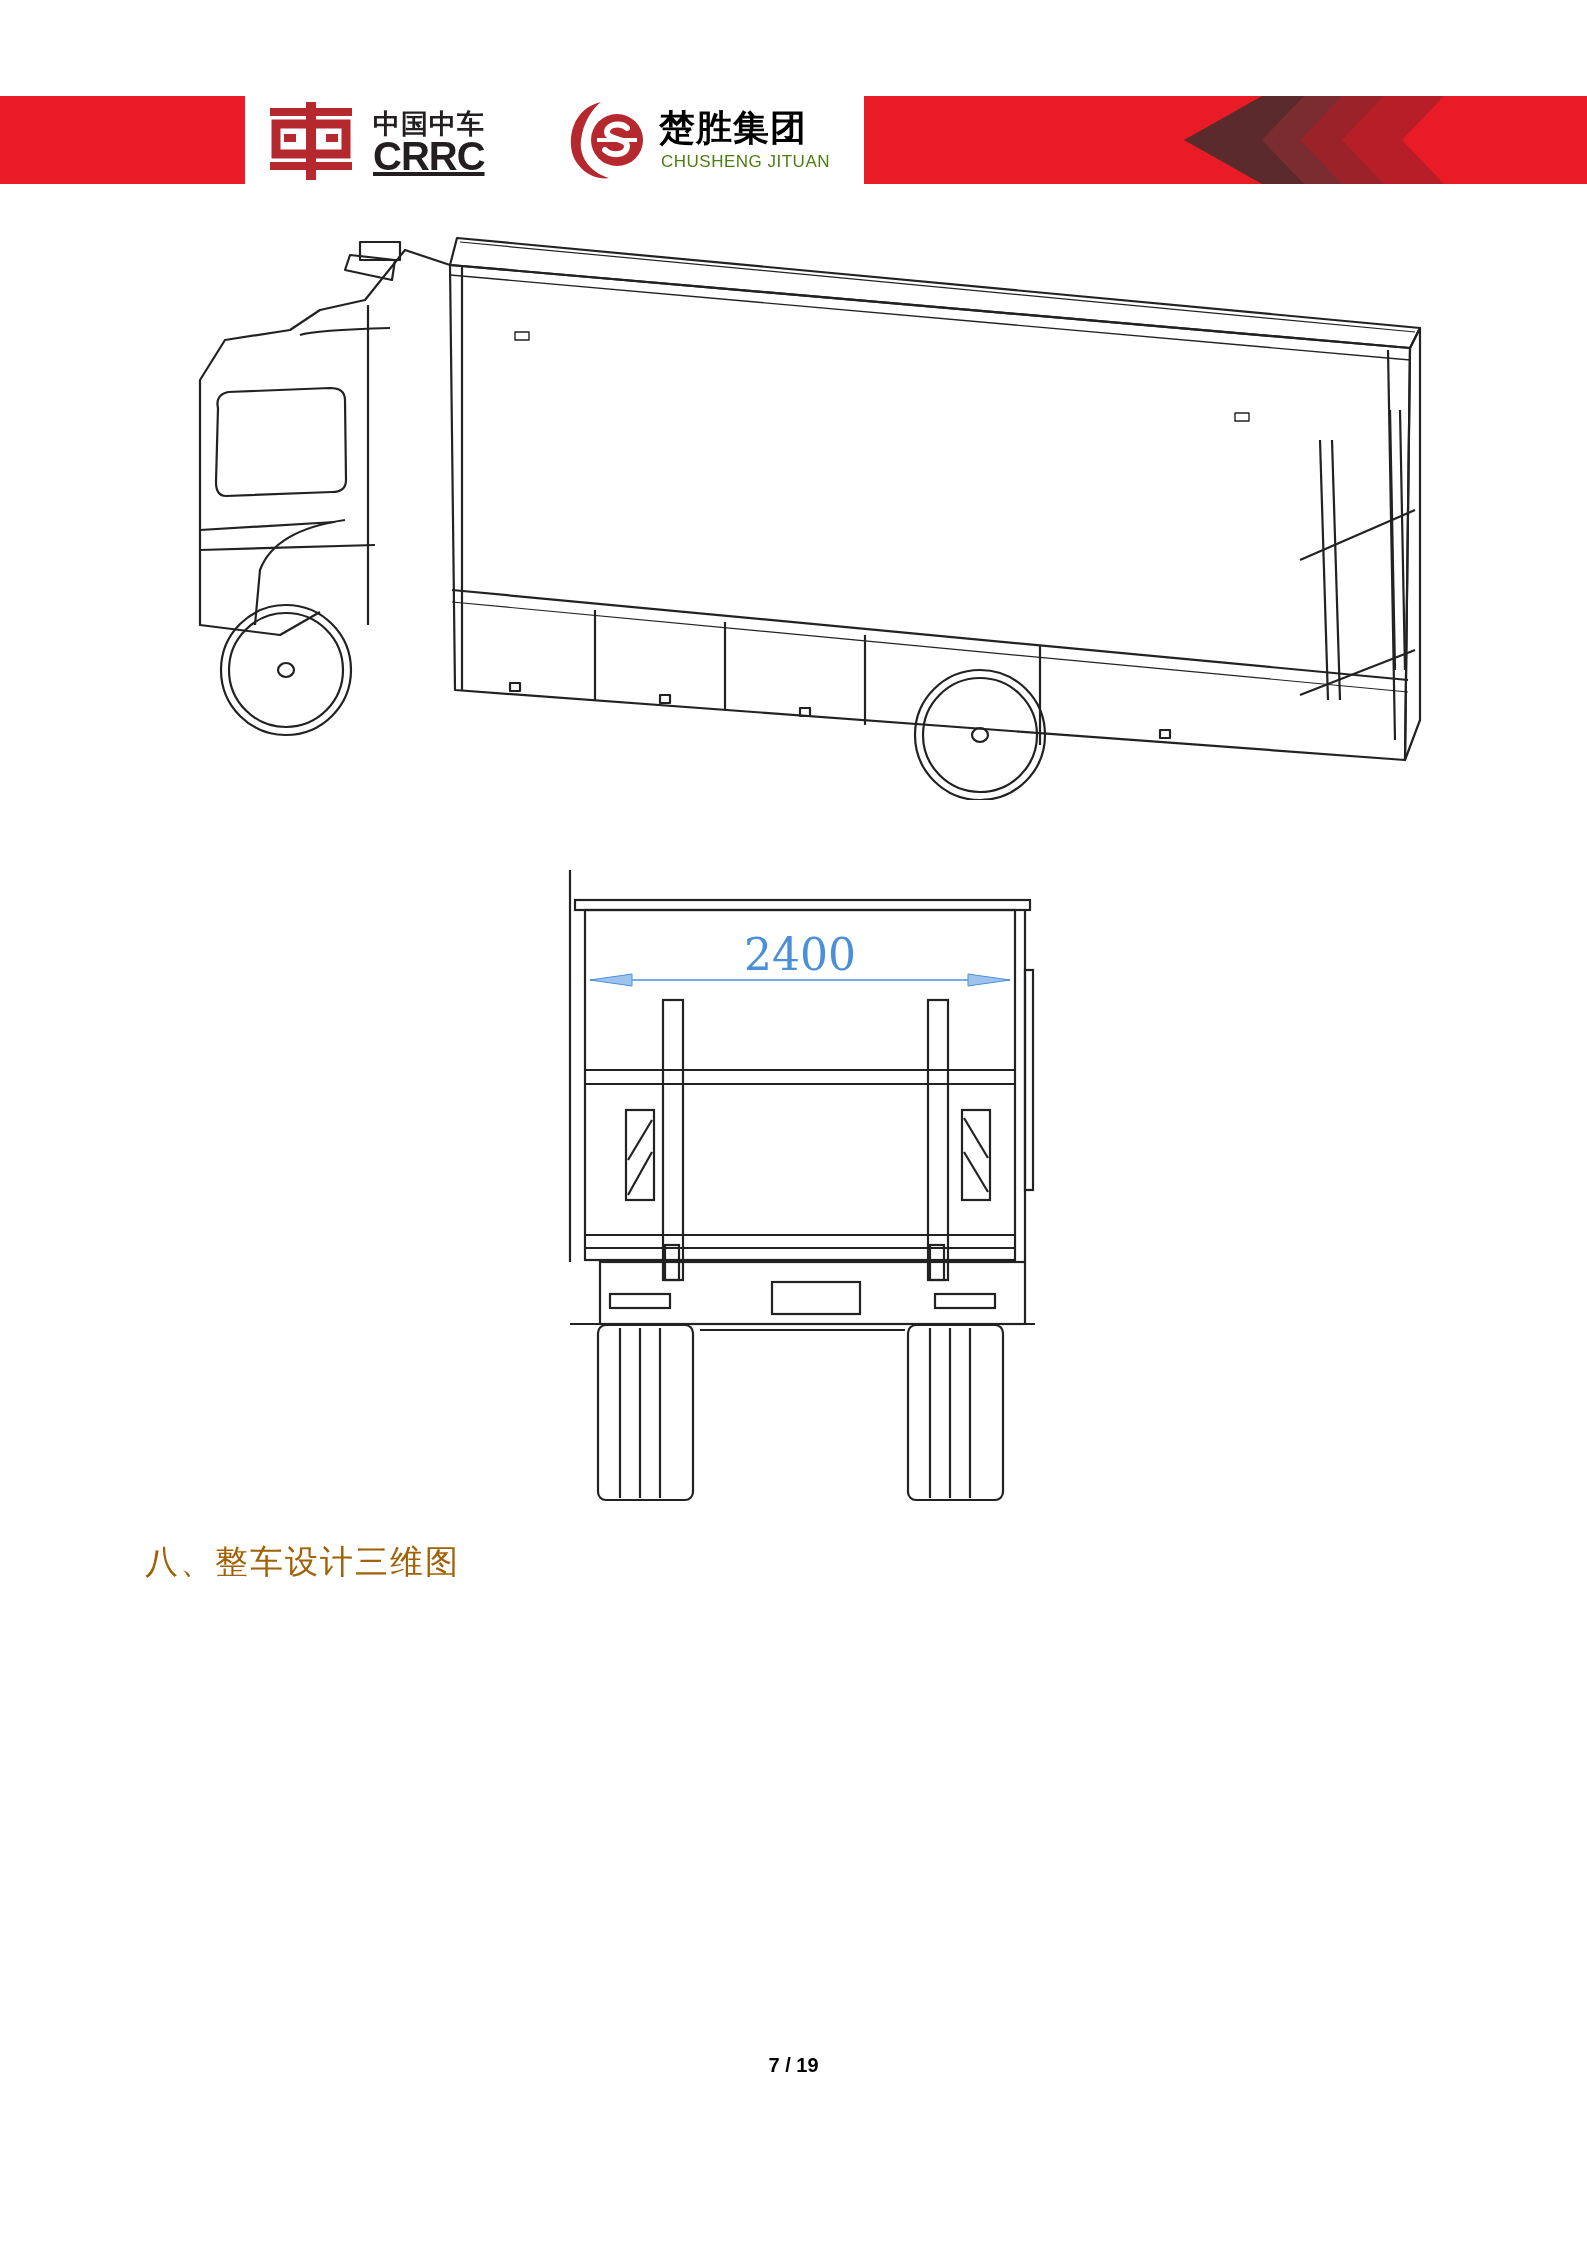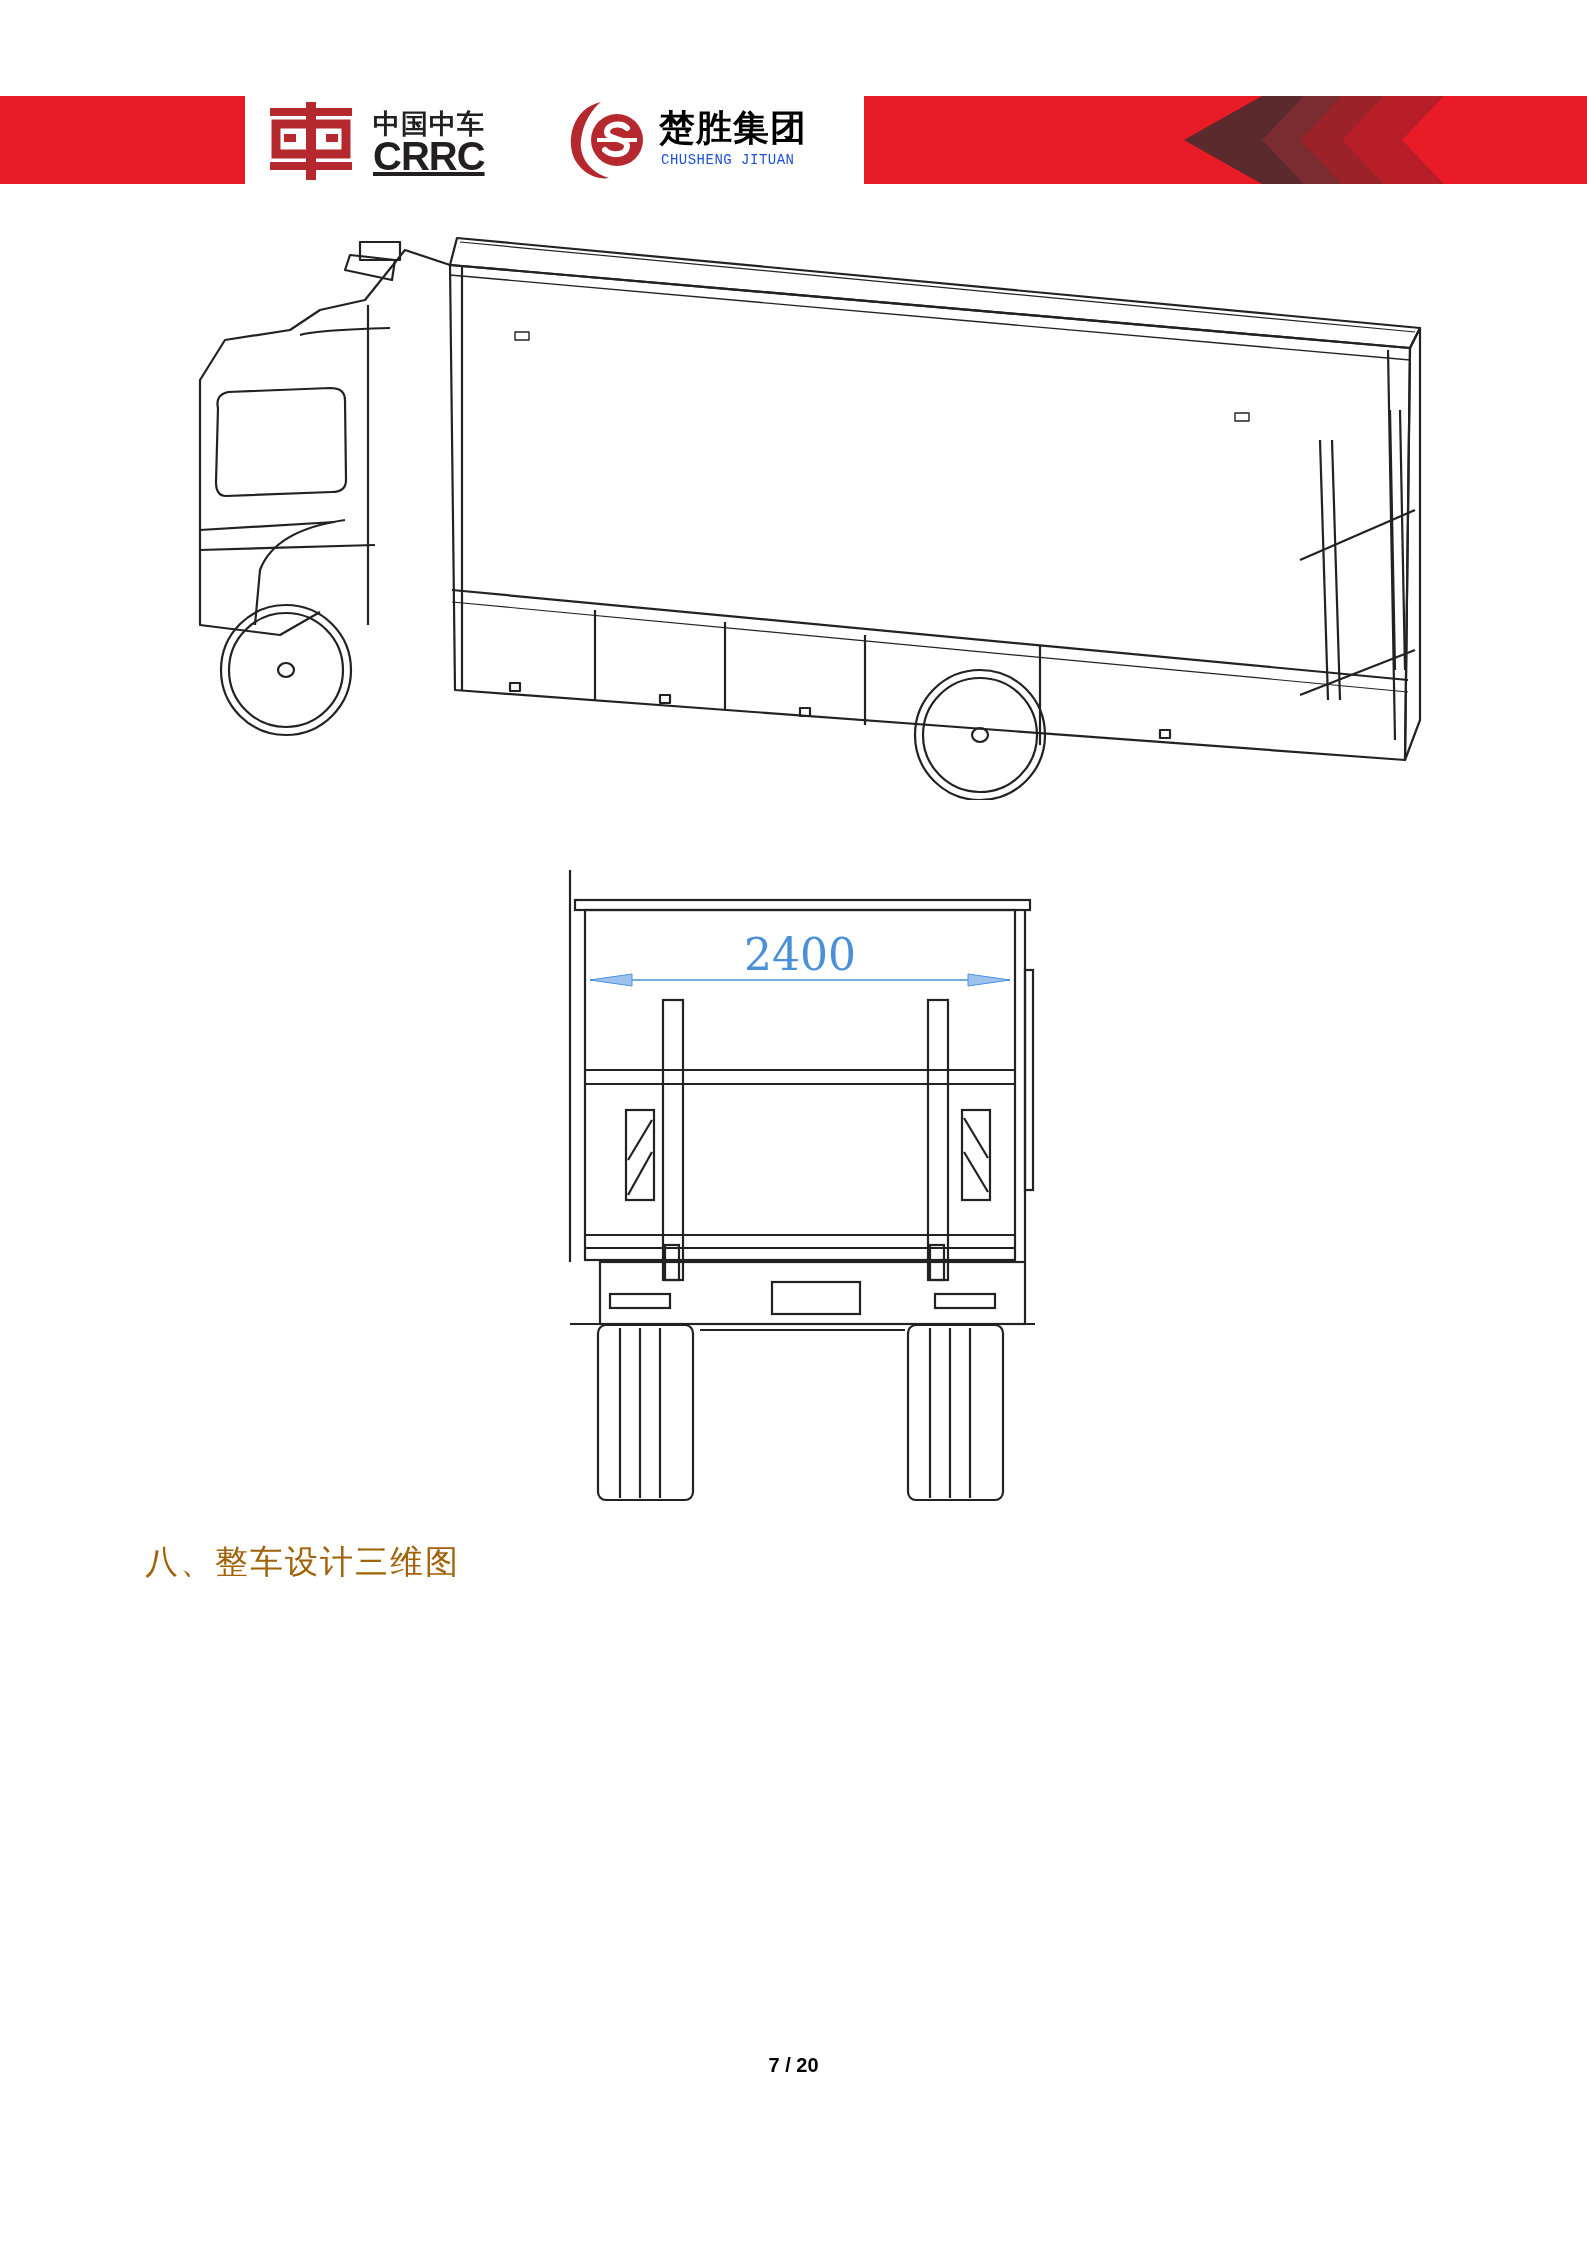--- a/index.html
+++ b/index.html
@@ -5,21 +5,21 @@
   html, body { margin: 0; padding: 0; background: #ffffff; }
   body { width: 1587px; height: 2245px; position: relative; overflow: hidden;
          font-family: "Liberation Serif", "DejaVu Serif", serif; }
   .header-band { position: absolute; left: 0; top: 96px; width: 1347px; height: 88px; }
   .red-left { position: absolute; left: 0; top: 0; width: 245px; height: 88px; background: #e91b26; }
   .red-right { position: absolute; left: 864px; top: 0; width: 723px; height: 88px; background: #e91b26; overflow: hidden; }
   .logo-area { position: absolute; left: 245px; top: 0; width: 619px; height: 88px; background: #fff; }
   .crrc-cn { position: absolute; left: 128px; top: 10px; font-family: "DejaVu Sans", sans-serif; font-size: 27px; font-weight: bold; color: #231f20; letter-spacing: 1px; }
   .crrc-en { position: absolute; left: 128px; top: 38px; font-family: "Liberation Sans", sans-serif; font-size: 40px; font-weight: bold; color: #231f20; letter-spacing: -1px; line-height: 44px; text-decoration: underline; }
   .cs-cn { position: absolute; left: 414px; top: 8px; font-family: "DejaVu Sans", sans-serif; font-size: 36px; font-weight: bold; color: #000000; letter-spacing: 1px; }
-  .cs-en { position: absolute; left: 416px; top: 56px; font-family: Liberation Mono, monospace; font-size: 14px; color: #1d4ed8; letter-spacing: 0.5px; }
+  .cs-en { position: absolute; left: 416px; top: 56px; font-family: Liberation Sans, sans-serif; font-size: 17px; color: #4d7c0f; letter-spacing: 0.5px; }
   .drawing { position: absolute; }
   .section-heading { position: absolute; left: 145px; top: 1540px; font-size: 33px; color: #a16207; letter-spacing: 2px; font-family: "DejaVu Serif", serif; }
   .page-number { position: absolute; left: 0; width: 1587px; top: 2054px; text-align: center; font-family: "Liberation Sans", sans-serif; font-weight: bold; font-size: 20px; color: #000; }
 </style>
 </head>
 <body>
 
 <div class="header-band">
   <div class="red-left"></div>
 
@@ -158,13 +158,13 @@
   <g stroke="#4a90d9" fill="#4a90d9">
     <line x1="30" y1="110" x2="450" y2="110" stroke-width="1.6"></line>
     <polygon points="30,110 72,104 72,116" fill="#9cc3ee" stroke-width="1"></polygon>
     <polygon points="450,110 408,104 408,116" fill="#9cc3ee" stroke-width="1"></polygon>
   </g>
   <text x="240" y="100" text-anchor="middle" font-family="DejaVu Serif, serif" font-size="44" fill="#4a90d9">2400</text>
 </svg>
 
 <div class="section-heading">八、整车设计三维图</div>
 
-<div class="page-number">7 / 20</div>
+<div class="page-number">7 / 19</div>
 
 </body></html>

